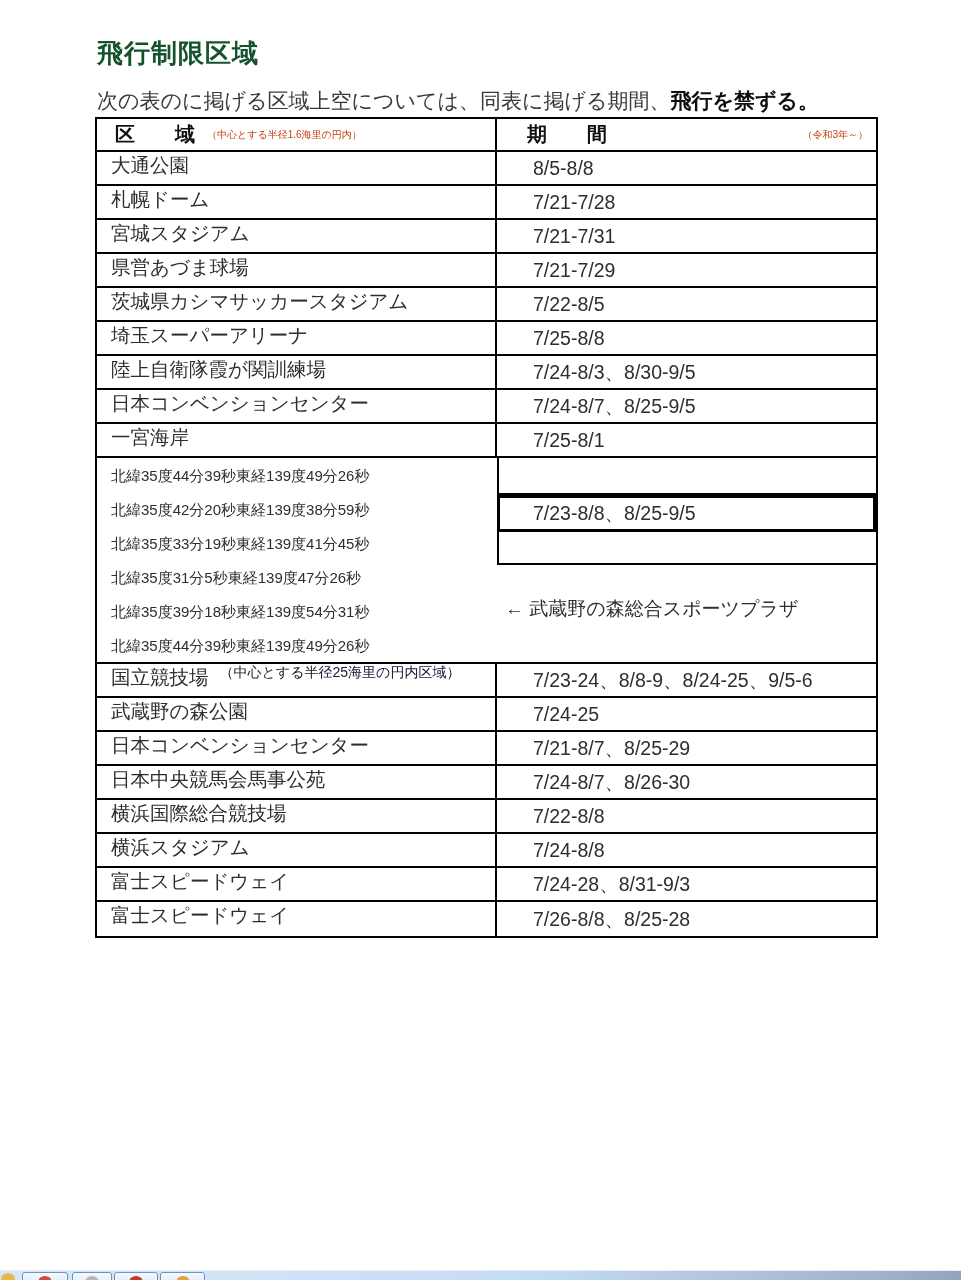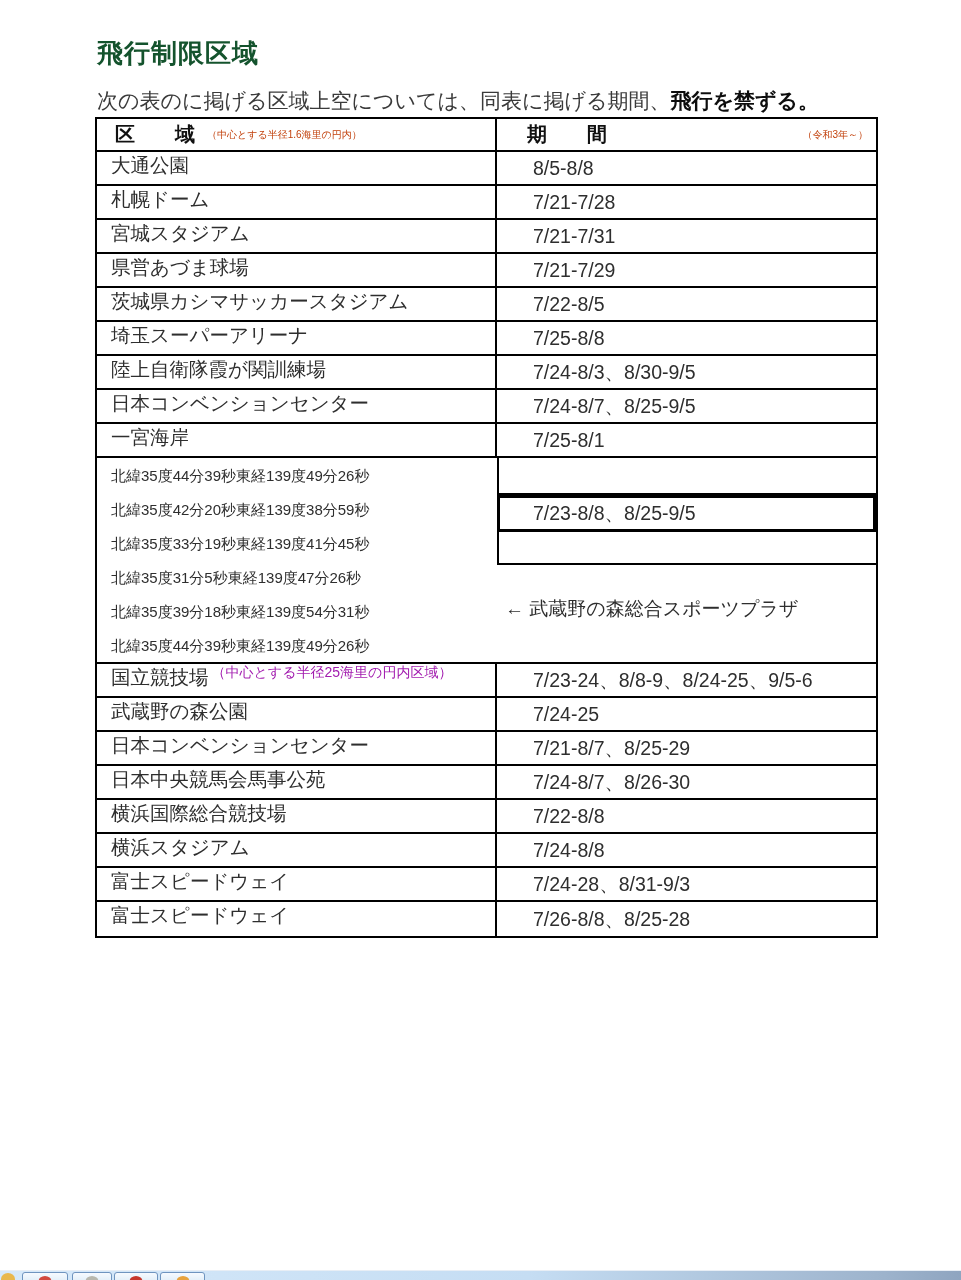--- a/index.html
+++ b/index.html
@@ -28,21 +28,21 @@
   }
   .h-period{flex:1;display:flex;align-items:center;padding-left:30px;font-weight:bold;font-size:20px;color:#111;gap:20px;}
   .h-note{font-weight:normal;font-size:10px;color:#c2410c;margin-left:12px;letter-spacing:0;}
   .h-note.right{margin-left:auto;margin-right:8px;}
 
   .c-area{
     width:400px;border-right:2px solid #000;box-sizing:border-box;
     display:flex;padding-left:14px;font-size:19.5px;white-space:nowrap;
   }
   .c-period{flex:1;display:flex;align-items:center;padding-left:36px;font-size:19.5px;white-space:nowrap;border-radius:10px;}
-  .cell-note{font-size:14px;margin-left:3px;color:#a21caf;}
+  .cell-note{font-size:14px;margin-left:11px;color:#0f172a;}
 
   .coords-row{display:flex;height:206px;border-bottom:2px solid #000;box-sizing:border-box;}
   .coords-left{
     width:400px;box-sizing:border-box;padding-left:14px;padding-top:1px;
     font-size:15px;line-height:34px;white-space:nowrap;
   }
   .coords-right{flex:1;position:relative;}
   .cbox-empty-top{
     position:absolute;top:0;left:0;right:0;height:37px;
     border-left:2px solid #000;border-bottom:2px solid #000;box-sizing:border-box;

